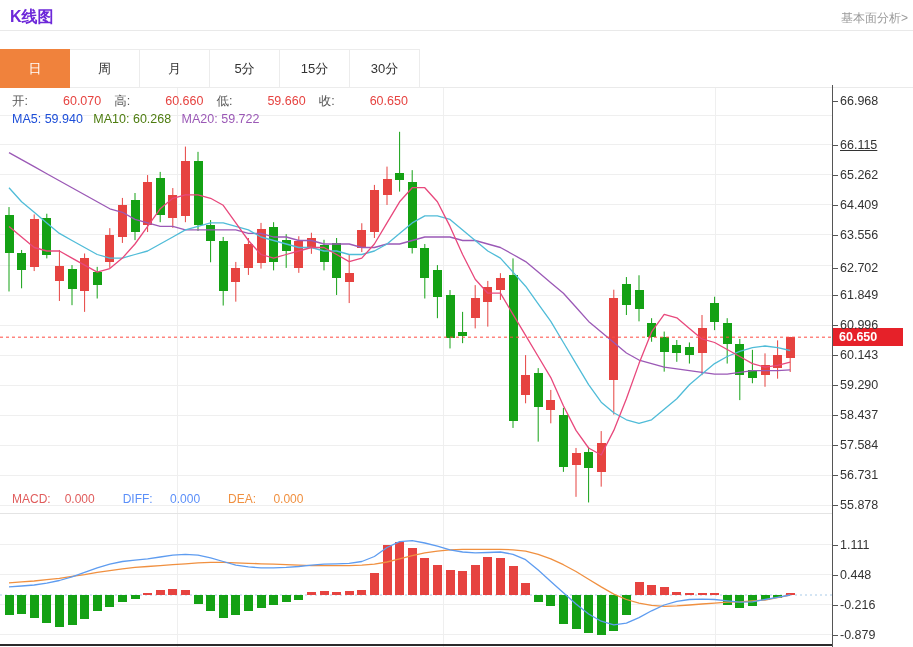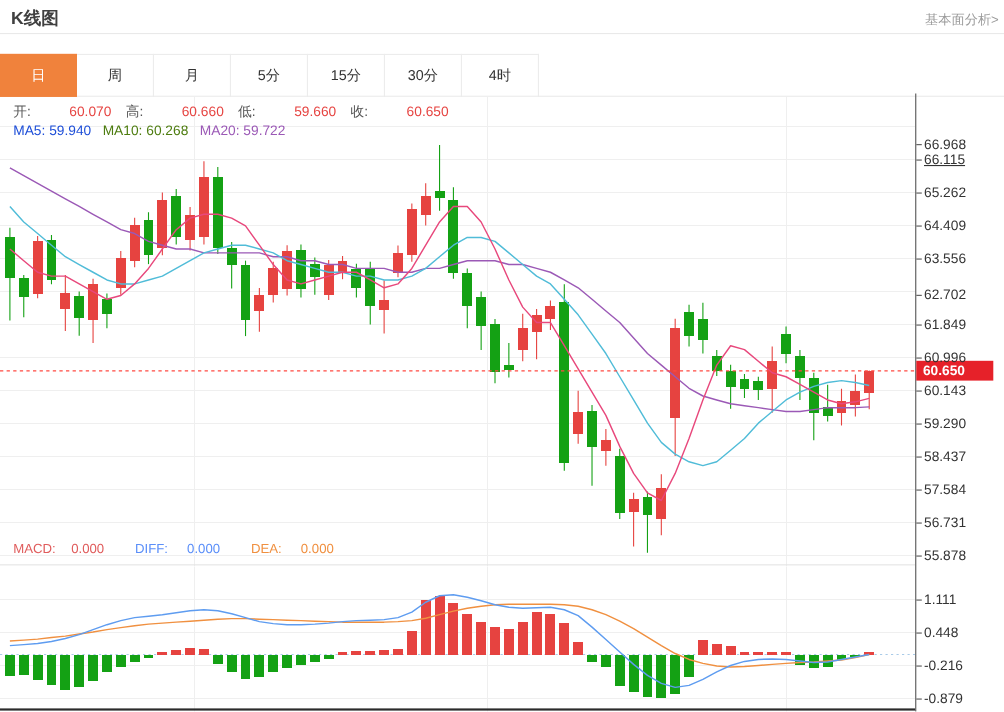--- a/index.html
+++ b/index.html
@@ -1,19 +1,19 @@
 <!DOCTYPE html>
 <html><head>
 <meta charset="utf-8">
 <style>
   * { margin:0; padding:0; box-sizing:border-box; }
   body { background:#fff; }
   .page { position:relative; width:913px; height:647px; background:#fff;
           font-family:"Liberation Sans", sans-serif; overflow:hidden; }
-  .title { position:absolute; left:10px; top:7px; font-size:16px; font-weight:bold; color:#404040; }
+  .title { position:absolute; left:10px; top:7px; font-size:16px; font-weight:bold; color:#6d28d9; }
   .fund-link { position:absolute; right:5px; top:10px; font-size:12px; color:#9a9a9a; text-decoration:none; cursor:pointer; }
   .divider { position:absolute; left:0; top:30px; width:913px; height:1px; background:#e9e9e9; }
   .tabs { position:absolute; left:0; top:49px; width:913px; height:39px; display:flex; border-bottom:1px solid #eaeaea; }
   .tab { width:70px; height:39px; line-height:38px; text-align:center; font-size:13px; color:#333;
          background:#fff; border:1px solid #ececec; border-left:none; cursor:pointer; }
   .tab:first-child { border-left:1px solid #ececec; }
   .tab.active { background:#f0823c; border-color:#f0823c; color:#fff; }
   #mainSvg { position:absolute; left:0; top:88px; }
   #macdSvg { position:absolute; left:0; top:515px; }
   .sep { position:absolute; left:0; top:513px; width:832px; height:1px; background:#e4e4e4; }
@@ -38,21 +38,20 @@
   <a class="fund-link">基本面分析&gt;</a>
   <div class="divider"></div>
 
   <div class="tabs" id="tabs">
       <div class="tab active">日</div>
       <div class="tab">周</div>
       <div class="tab">月</div>
       <div class="tab">5分</div>
       <div class="tab">15分</div>
       <div class="tab">30分</div>
-      <div class="tab">4时</div>
     </div>
 
   <svg id="mainSvg" width="832" height="427">
       <line x1="0" y1="27" x2="832" y2="27" stroke="#efefef" stroke-width="1" shape-rendering="crispEdges"></line>
       <line x1="0" y1="56.99729486023474" x2="832" y2="56.99729486023474" stroke="#efefef" stroke-width="1" shape-rendering="crispEdges"></line>
       <line x1="0" y1="86.99458972046898" x2="832" y2="86.99458972046898" stroke="#efefef" stroke-width="1" shape-rendering="crispEdges"></line>
       <line x1="0" y1="116.99188458070323" x2="832" y2="116.99188458070323" stroke="#efefef" stroke-width="1" shape-rendering="crispEdges"></line>
       <line x1="0" y1="146.98917944093796" x2="832" y2="146.98917944093796" stroke="#efefef" stroke-width="1" shape-rendering="crispEdges"></line>
       <line x1="0" y1="177.02164111812456" x2="832" y2="177.02164111812456" stroke="#efefef" stroke-width="1" shape-rendering="crispEdges"></line>
       <line x1="0" y1="207.01893597835905" x2="832" y2="207.01893597835905" stroke="#efefef" stroke-width="1" shape-rendering="crispEdges"></line>
@@ -281,21 +280,21 @@
   <div class="info2">
     <span id="ma5txt" style="color: #1d4ed8;"><span>MA5:</span> <span>59.940</span>&nbsp;&nbsp;&nbsp;</span><span id="ma10txt" style="color: #4d7c0f;"><span>MA10:</span> <span>60.268</span>&nbsp;&nbsp;&nbsp;</span><span id="ma20txt" style="color: rgb(155, 89, 182);"><span>MA20:</span> <span>59.722</span></span>
   </div>
 
   <div class="macdrow">
     <span id="macdtxt" style="color: rgb(224, 92, 92);"><span>MACD:</span><span>0.000</span></span><span id="difftxt" style="color: rgb(91, 143, 249);"><span>DIFF:</span> <span>0.000</span></span><span id="deatxt" style="color: rgb(240, 144, 64);"><span>DEA:</span> <span>0.000</span></span>
   </div>
 
   <div class="yaxis" id="yAxis">
     <div class="badge" id="priceBadge" style="background: rgb(230, 33, 41); top: 243.184px;">60.650</div>
-  <div class="ylab" style="top: 38px;"><i></i>66.968</div>
+  <div class="ylab" style="top: 8px;"><i></i>66.968</div>
       <div class="ylab" style="top: 51.9973px; text-decoration: underline;"><i></i>66.115</div>
       <div class="ylab" style="top: 81.9946px;"><i></i>65.262</div>
       <div class="ylab" style="top: 111.992px;"><i></i>64.409</div>
       <div class="ylab" style="top: 141.989px;"><i></i>63.556</div>
       <div class="ylab" style="top: 175px;"><i></i>62.702</div>
       <div class="ylab" style="top: 202.019px;"><i></i>61.849</div>
       <div class="ylab" style="top: 232.016px;"><i></i>60.996</div>
       <div class="ylab" style="top: 262.014px;"><i></i>60.143</div>
       <div class="ylab" style="top: 292.011px;"><i></i>59.290</div>
       <div class="ylab" style="top: 322.008px;"><i></i>58.437</div>

